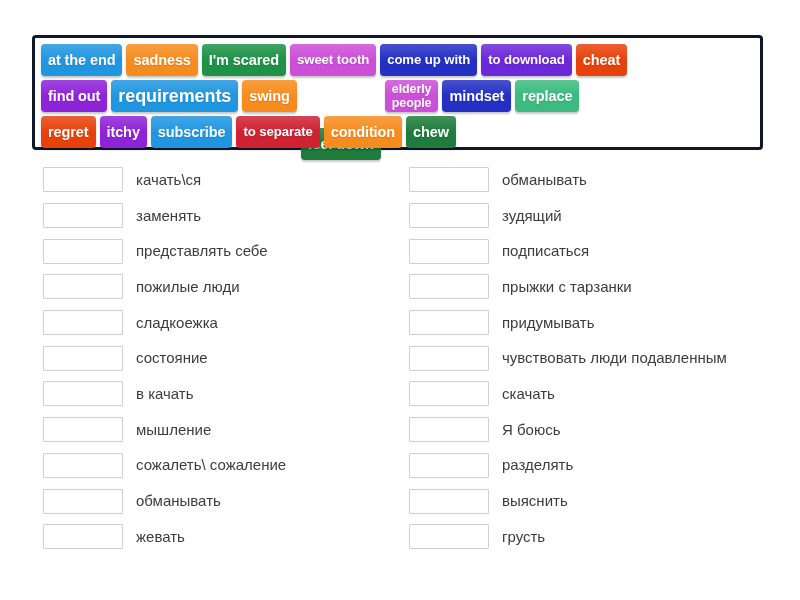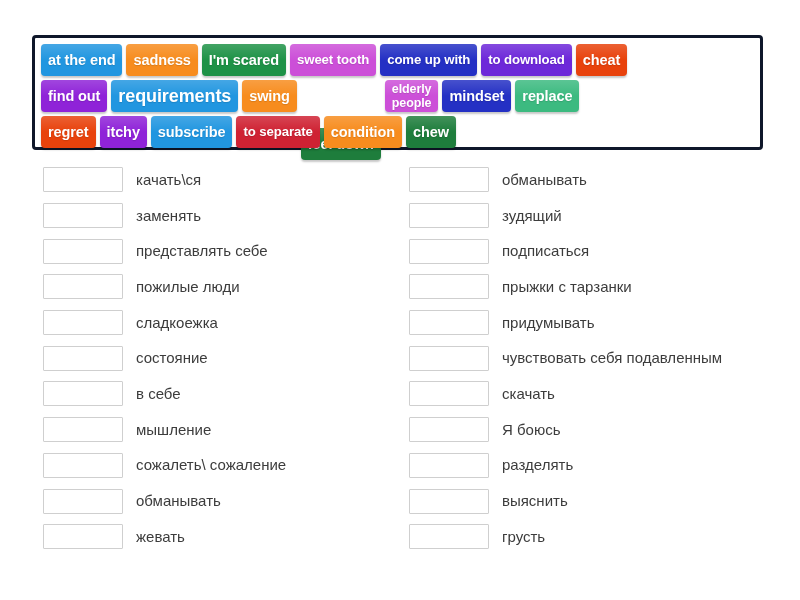--- a/index.html
+++ b/index.html
@@ -186,21 +186,21 @@
         <div class="answer-row">
           <div class="drop-slot"></div>
           <div class="answer-text">сладкоежка</div>
         </div>
         <div class="answer-row">
           <div class="drop-slot"></div>
           <div class="answer-text">состояние</div>
         </div>
         <div class="answer-row">
           <div class="drop-slot"></div>
-          <div class="answer-text">в себе</div>
+          <div class="answer-text">в качать</div>
         </div>
         <div class="answer-row">
           <div class="drop-slot"></div>
           <div class="answer-text">мышление</div>
         </div>
         <div class="answer-row">
           <div class="drop-slot"></div>
           <div class="answer-text">сожалеть\ сожаление</div>
         </div>
         <div class="answer-row">
@@ -228,21 +228,21 @@
         <div class="answer-row">
           <div class="drop-slot"></div>
           <div class="answer-text">прыжки с тарзанки</div>
         </div>
         <div class="answer-row">
           <div class="drop-slot"></div>
           <div class="answer-text">придумывать</div>
         </div>
         <div class="answer-row">
           <div class="drop-slot"></div>
-          <div class="answer-text">чувствовать себя подавленным</div>
+          <div class="answer-text">чувствовать люди подавленным</div>
         </div>
         <div class="answer-row">
           <div class="drop-slot"></div>
           <div class="answer-text">скачать</div>
         </div>
         <div class="answer-row">
           <div class="drop-slot"></div>
           <div class="answer-text">Я боюсь</div>
         </div>
         <div class="answer-row">

